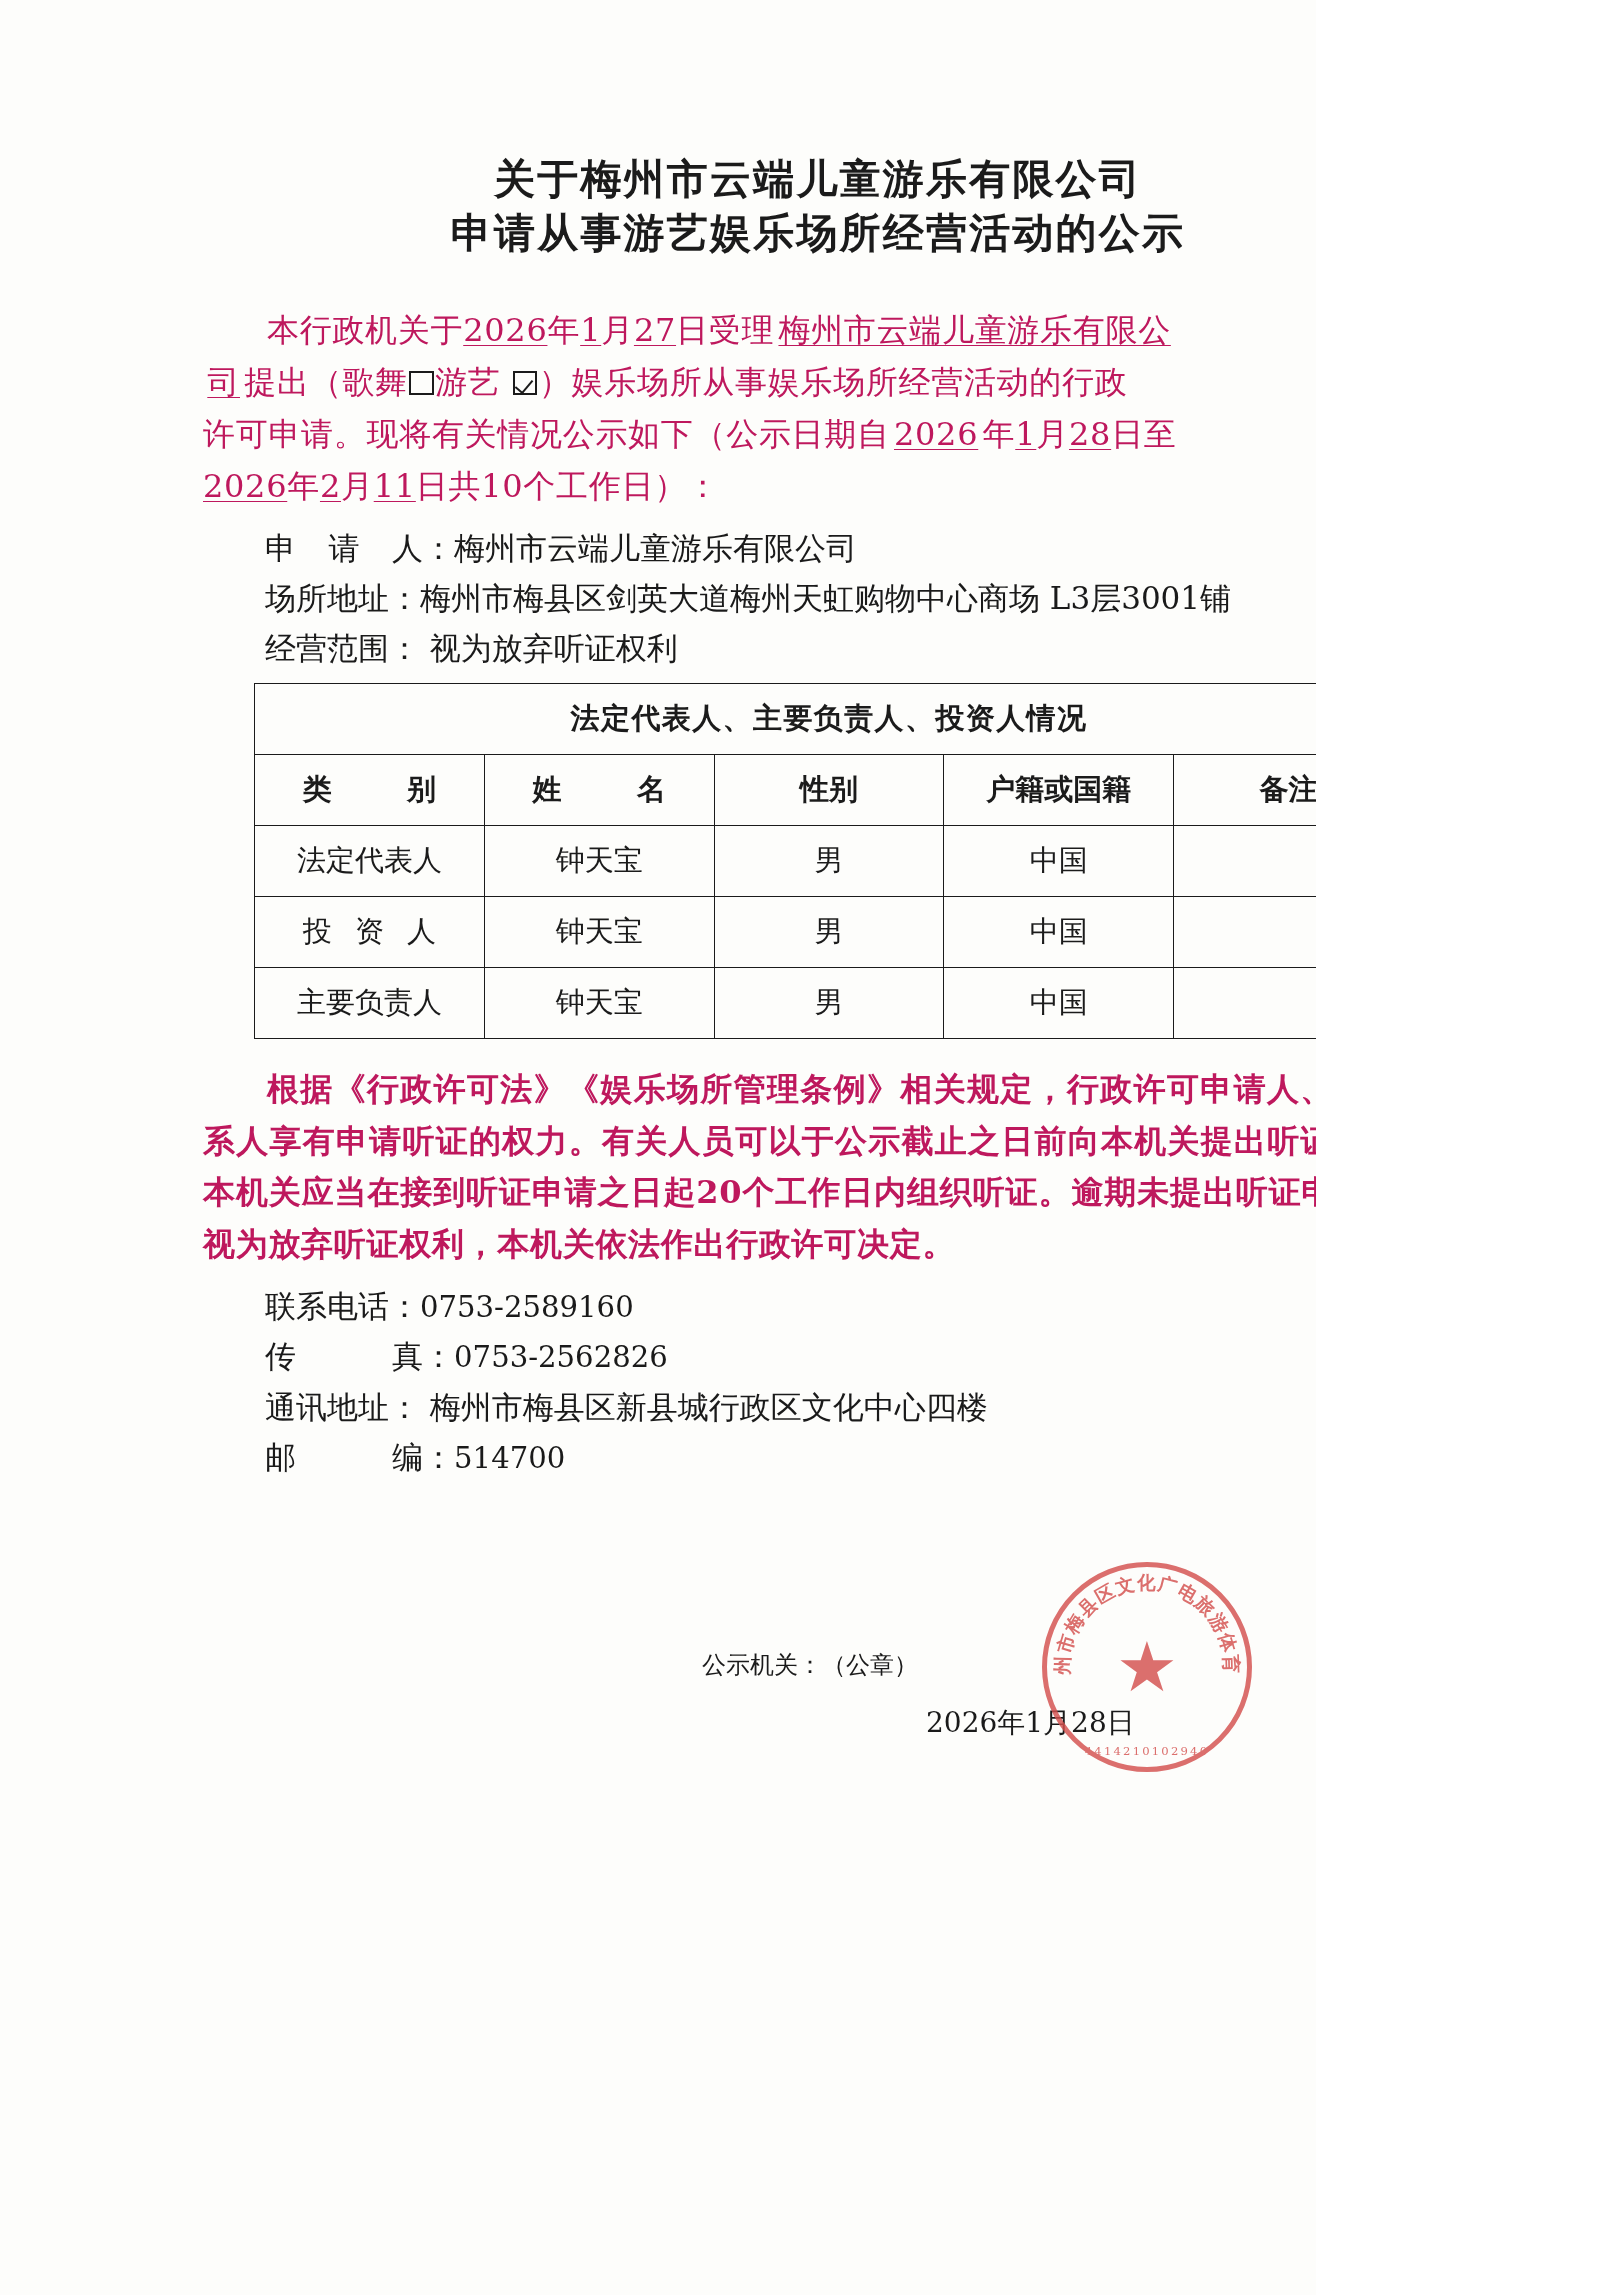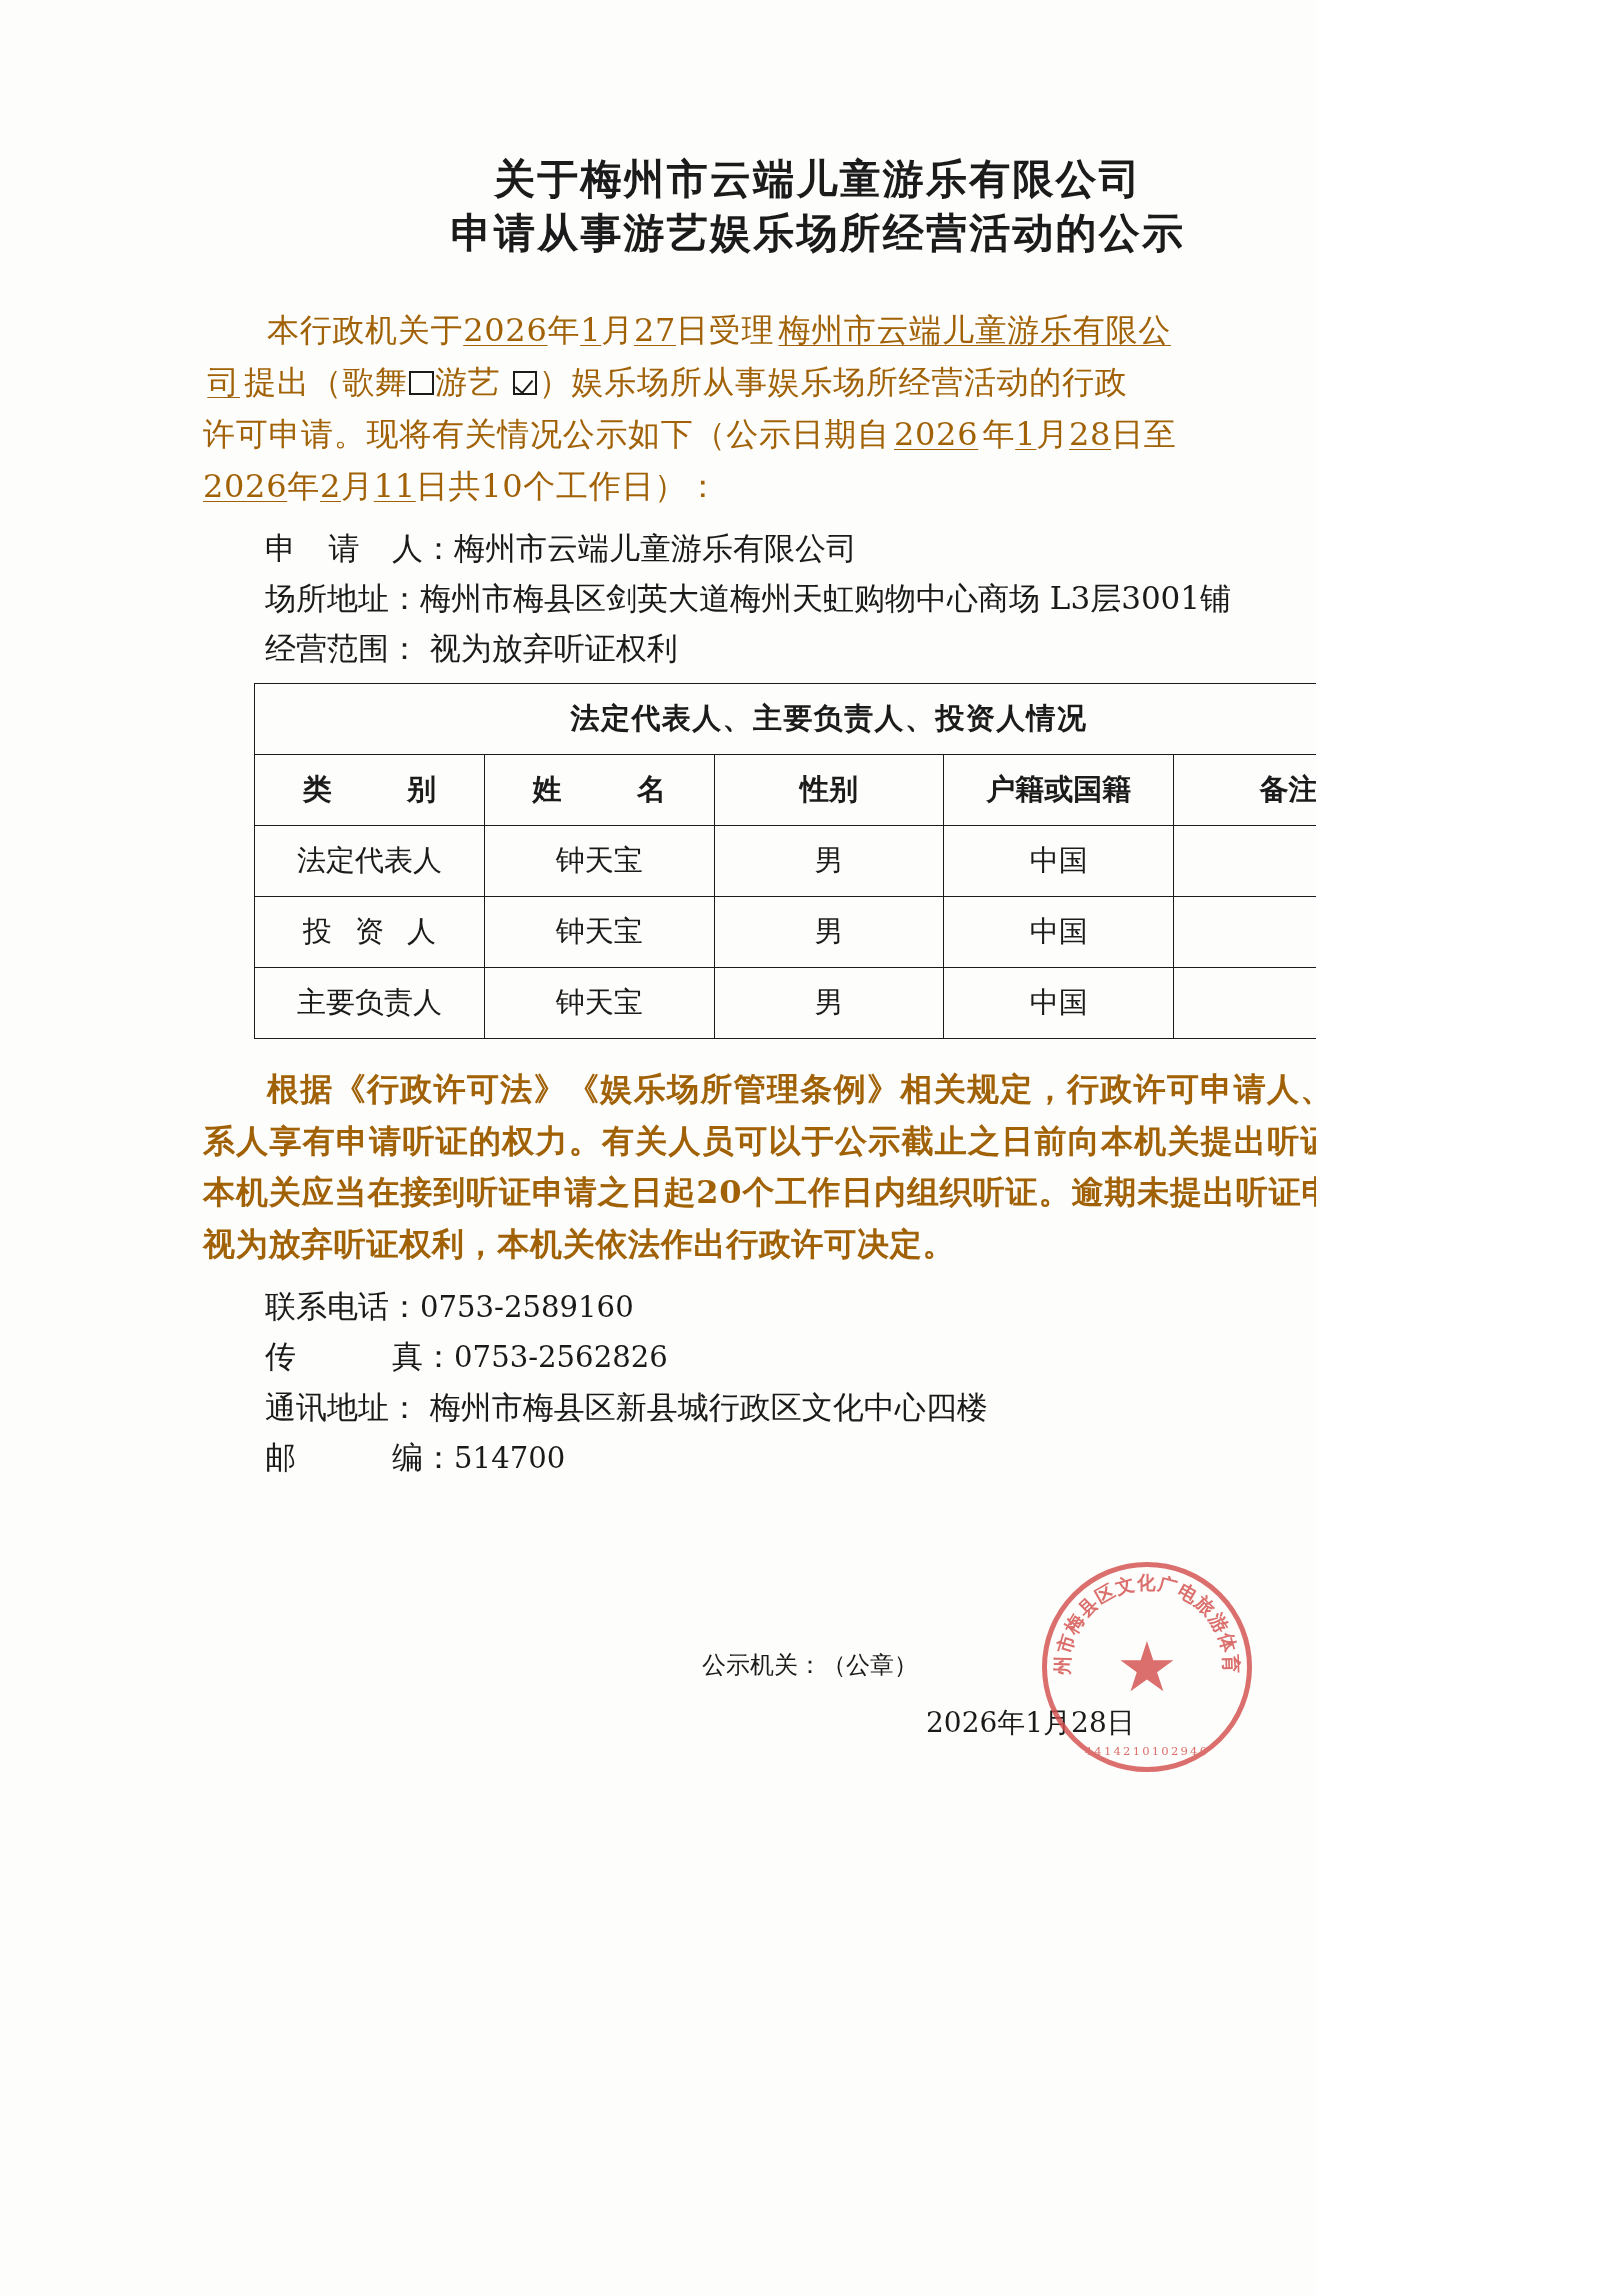--- a/index.html
+++ b/index.html
@@ -37,21 +37,21 @@
     color: #1b1b1b;
   }
   .title-line { display: block; }
 
   
   .body-wrap {
     margin-top: 45px;
     font-size: 32px;
     line-height: 1.62;
     letter-spacing: 0.7px;
-    color: #a16207;
+    color: #be185d;
   }
   p.para {
     margin: 0;
     text-align: justify;
     text-justify: inter-ideograph;
     text-indent: 2em;
     font-weight: bold;
   }
   .line-fixed {
     margin: 0;

